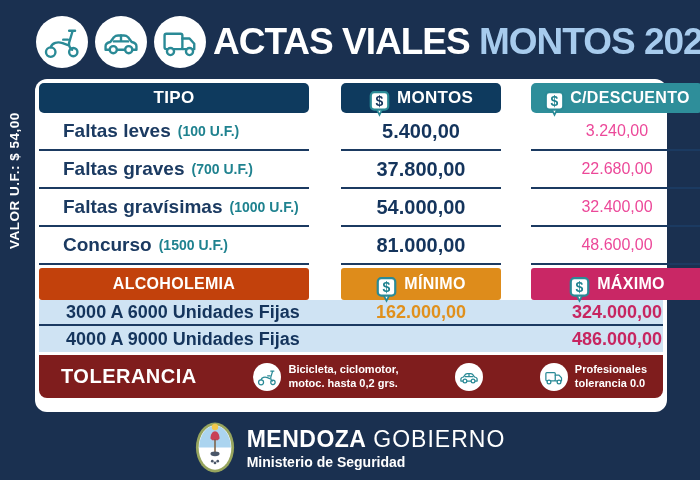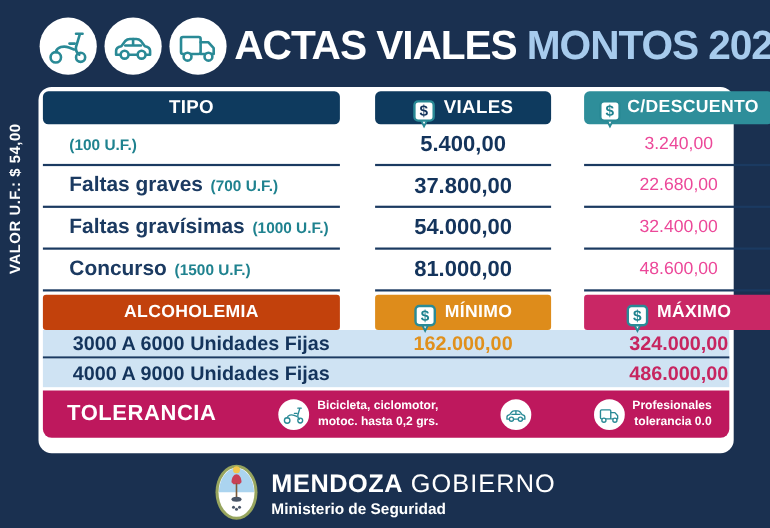--- a/index.html
+++ b/index.html
@@ -53,23 +53,23 @@
   .a-label { grid-column:1; background:#c2410c; }
   .a-min   { grid-column:3; background:#de8c1b; }
   .a-max   { grid-column:5; background:#c92765; }
   
   .arow { height:26px; background:#cfe3f3; }
   .arow.first { border-bottom:2px solid #1b3a61; }
   .aname { grid-column:1; font-size:18px; font-weight:bold; color:#14345c; padding-left:18px; }
   .amin  { grid-column:3; font-size:18px; font-weight:bold; color:#e0901c; }
   .amax  { grid-column:5; font-size:18px; font-weight:bold; color:#c72560; }
   
-  .tol { height:43px; margin-top:3px; background:#be185d; border-radius:0 0 8px 8px;
+  .tol { height:43px; margin-top:3px; background:#7f1d1d; border-radius:0 0 8px 8px;
          display:flex; align-items:center; justify-content:space-between;
-         padding:0 16px 0 22px; color:#fff;text-align:right; }
+         padding:0 16px 0 22px; color:#fff; }
   .tol-label { font-size:20px; font-weight:bold; letter-spacing:.5px; }
   .tgroup { display:flex; align-items:center; gap:7px; }
   .tcircle { width:28px; height:28px; border-radius:50%; background:#fff;
              display:flex; align-items:center; justify-content:center; flex:0 0 auto; }
   .tcircle svg { width:20px; height:20px; }
   .ttext { font-size:11px; font-weight:bold; line-height:1.2; white-space:nowrap; }
   
   .footer { position:absolute; left:0; right:0; top:421px; display:flex;
             align-items:center; justify-content:center; gap:12px; color:#fff; }
   .shield { width:40px; height:53px; flex:0 0 auto; }
@@ -117,34 +117,35 @@
   <div class="grid5 hdr">
     <div class="cell hcell c-tipo">
       <span>TIPO</span>
     </div>
     <div class="cell hcell c-monto">
       <svg class="tag" viewBox="0 0 24 30">
         <polygon points="8,20 12,28 16,20" fill="#fff" stroke="#2a8a96" stroke-width="2"></polygon>
         <rect x="2" y="2" width="20" height="20" rx="4" fill="#fff" stroke="#2a8a96" stroke-width="2.5"></rect>
         <text x="12" y="17.5" text-anchor="middle" font-size="16" font-weight="bold" fill="#14345c">$</text>
       </svg>
-      <span>VIALES</span>
+      <span>MONTOS</span>
     </div>
     <div class="cell hcell c-desc">
       <svg class="tag" viewBox="0 0 24 30">
         <polygon points="8,20 12,28 16,20" fill="#fff" stroke="#2a8a96" stroke-width="2"></polygon>
         <rect x="2" y="2" width="20" height="20" rx="4" fill="#fff" stroke="#2a8a96" stroke-width="2.5"></rect>
         <text x="12" y="17.5" text-anchor="middle" font-size="16" font-weight="bold" fill="#1f828f">$</text>
       </svg>
       <span>C/DESCUENTO</span>
     </div>
   </div>
 
   <div class="grid5 brow">
     <div class="cell bcell bl">
+      <span class="bname">Faltas leves</span>
       <span class="buf">(100 U.F.)</span>
     </div>
     <div class="cell bcell bm">5.400,00</div>
     <div class="cell bcell bd">3.240,00</div>
   </div>
   <div class="grid5 brow">
     <div class="cell bcell bl">
       <span class="bname">Faltas graves</span>
       <span class="buf">(700 U.F.)</span>
     </div>

